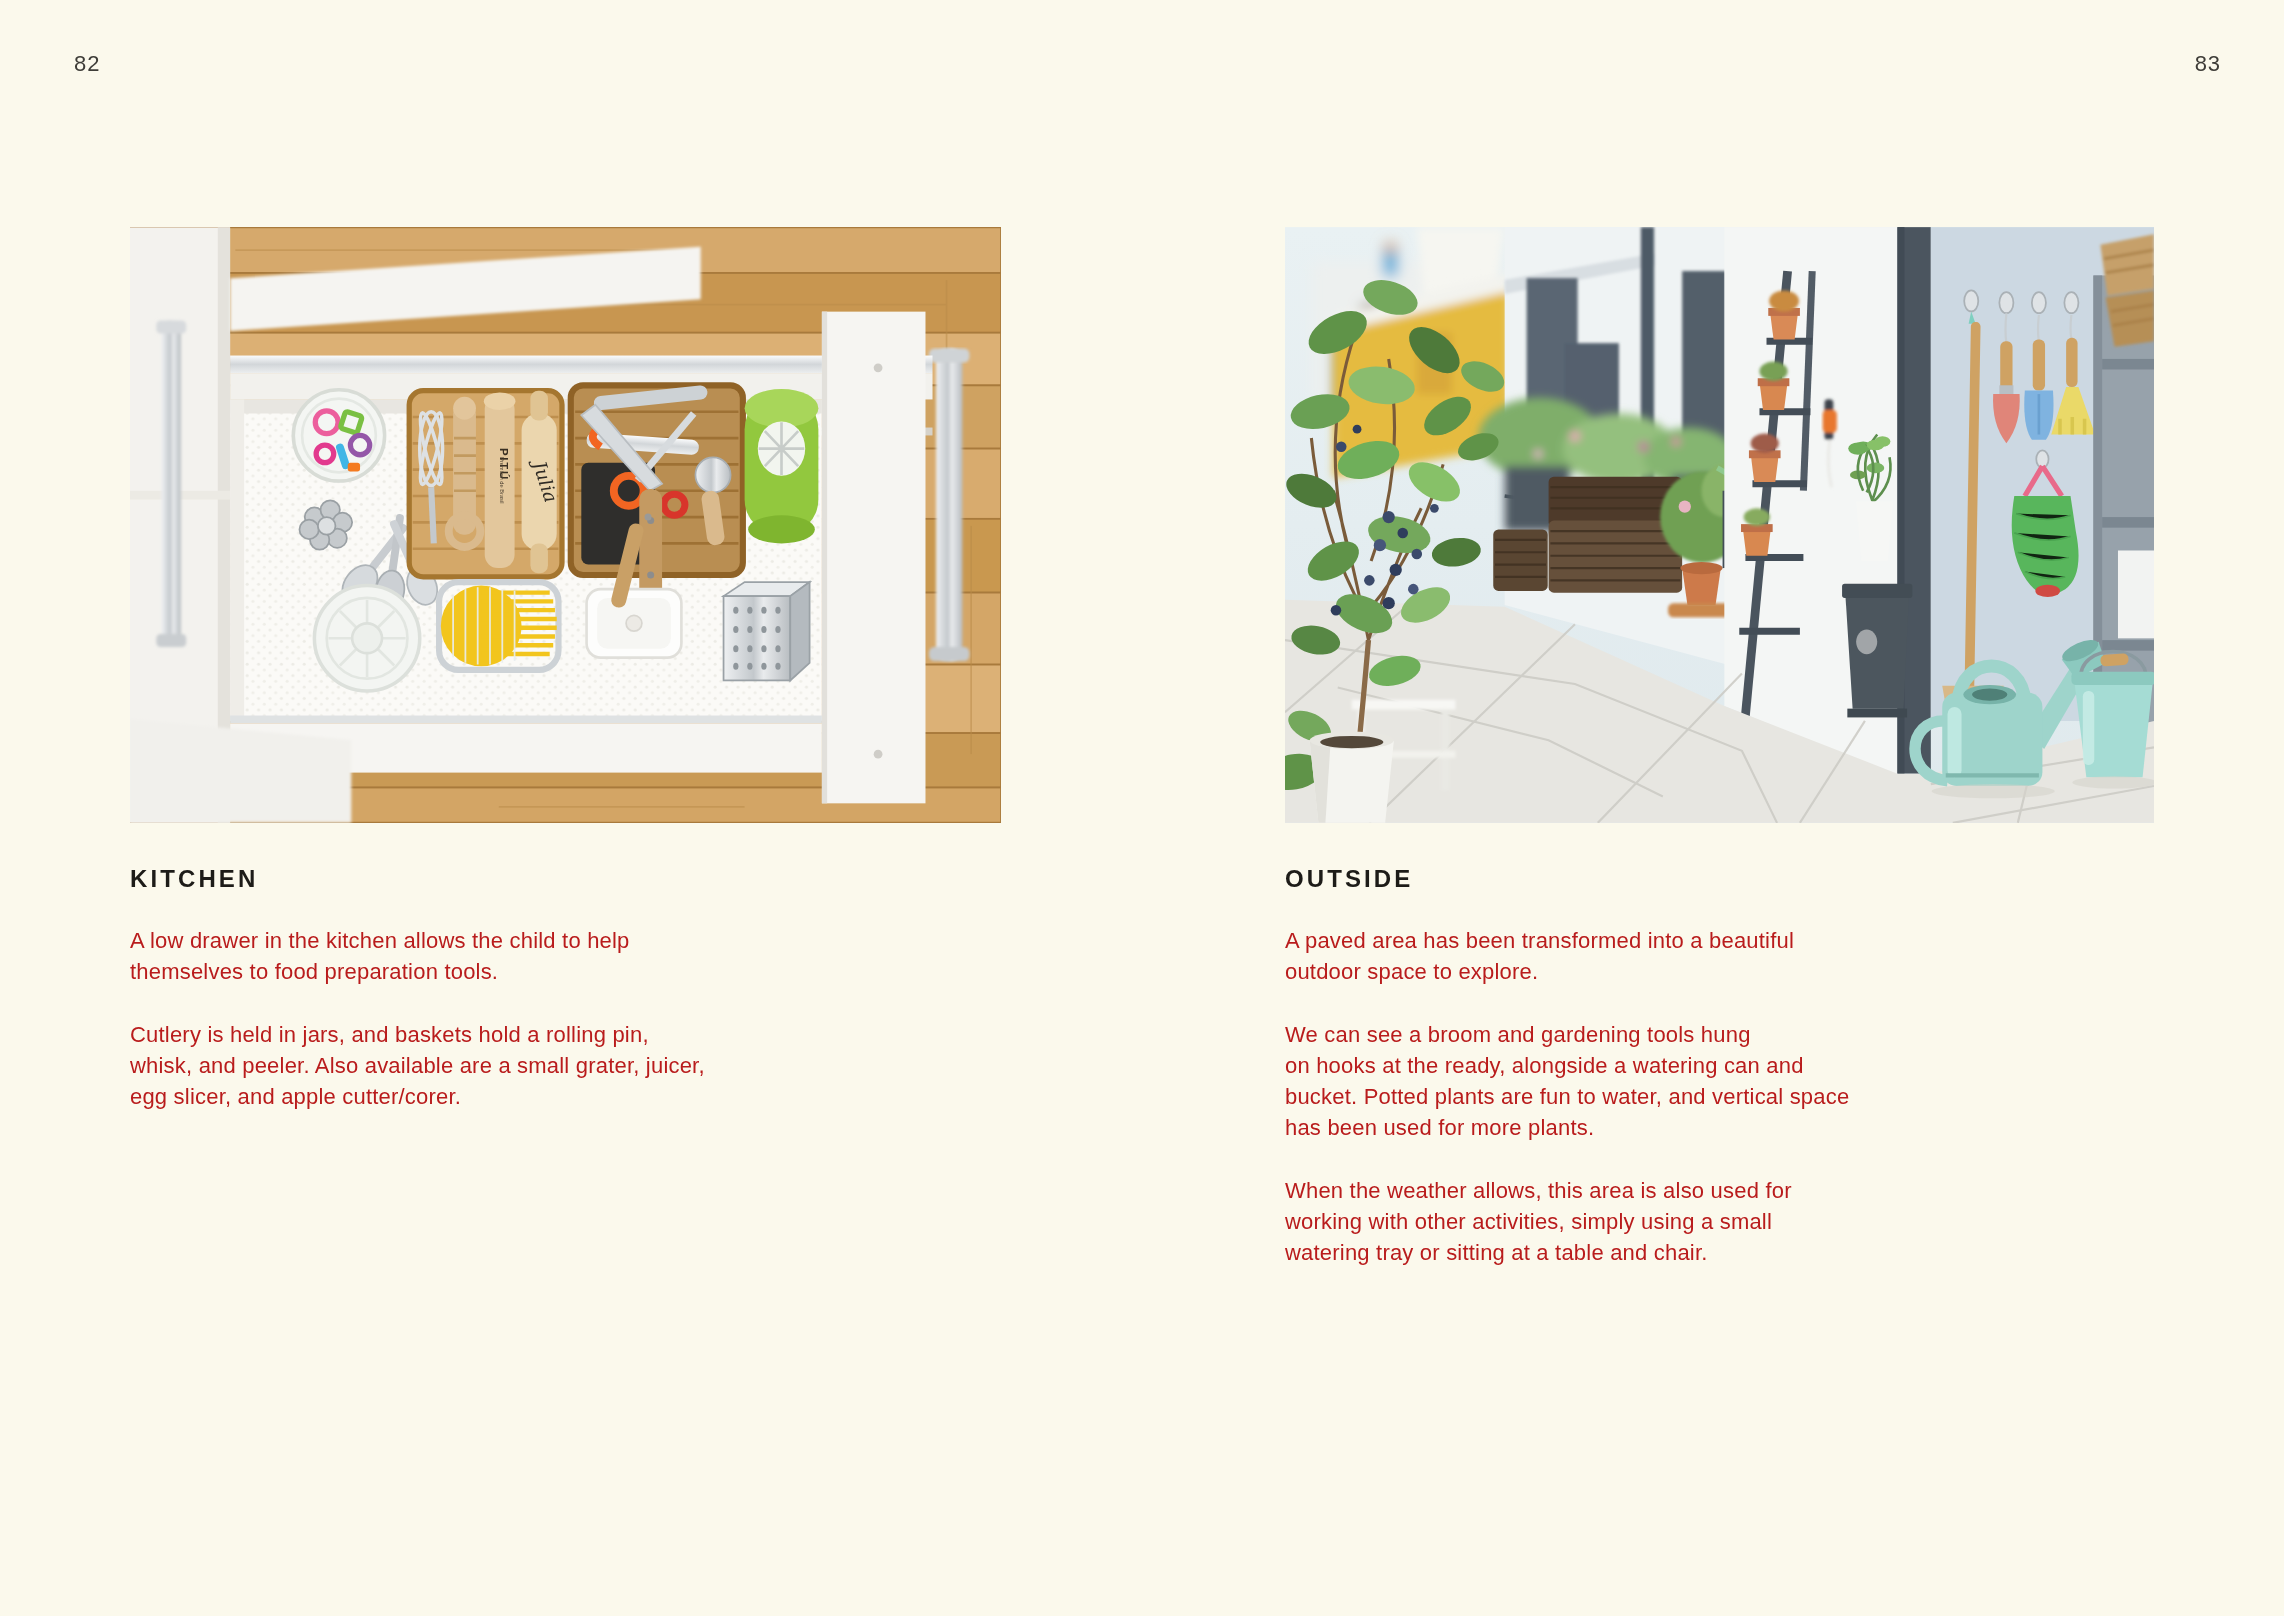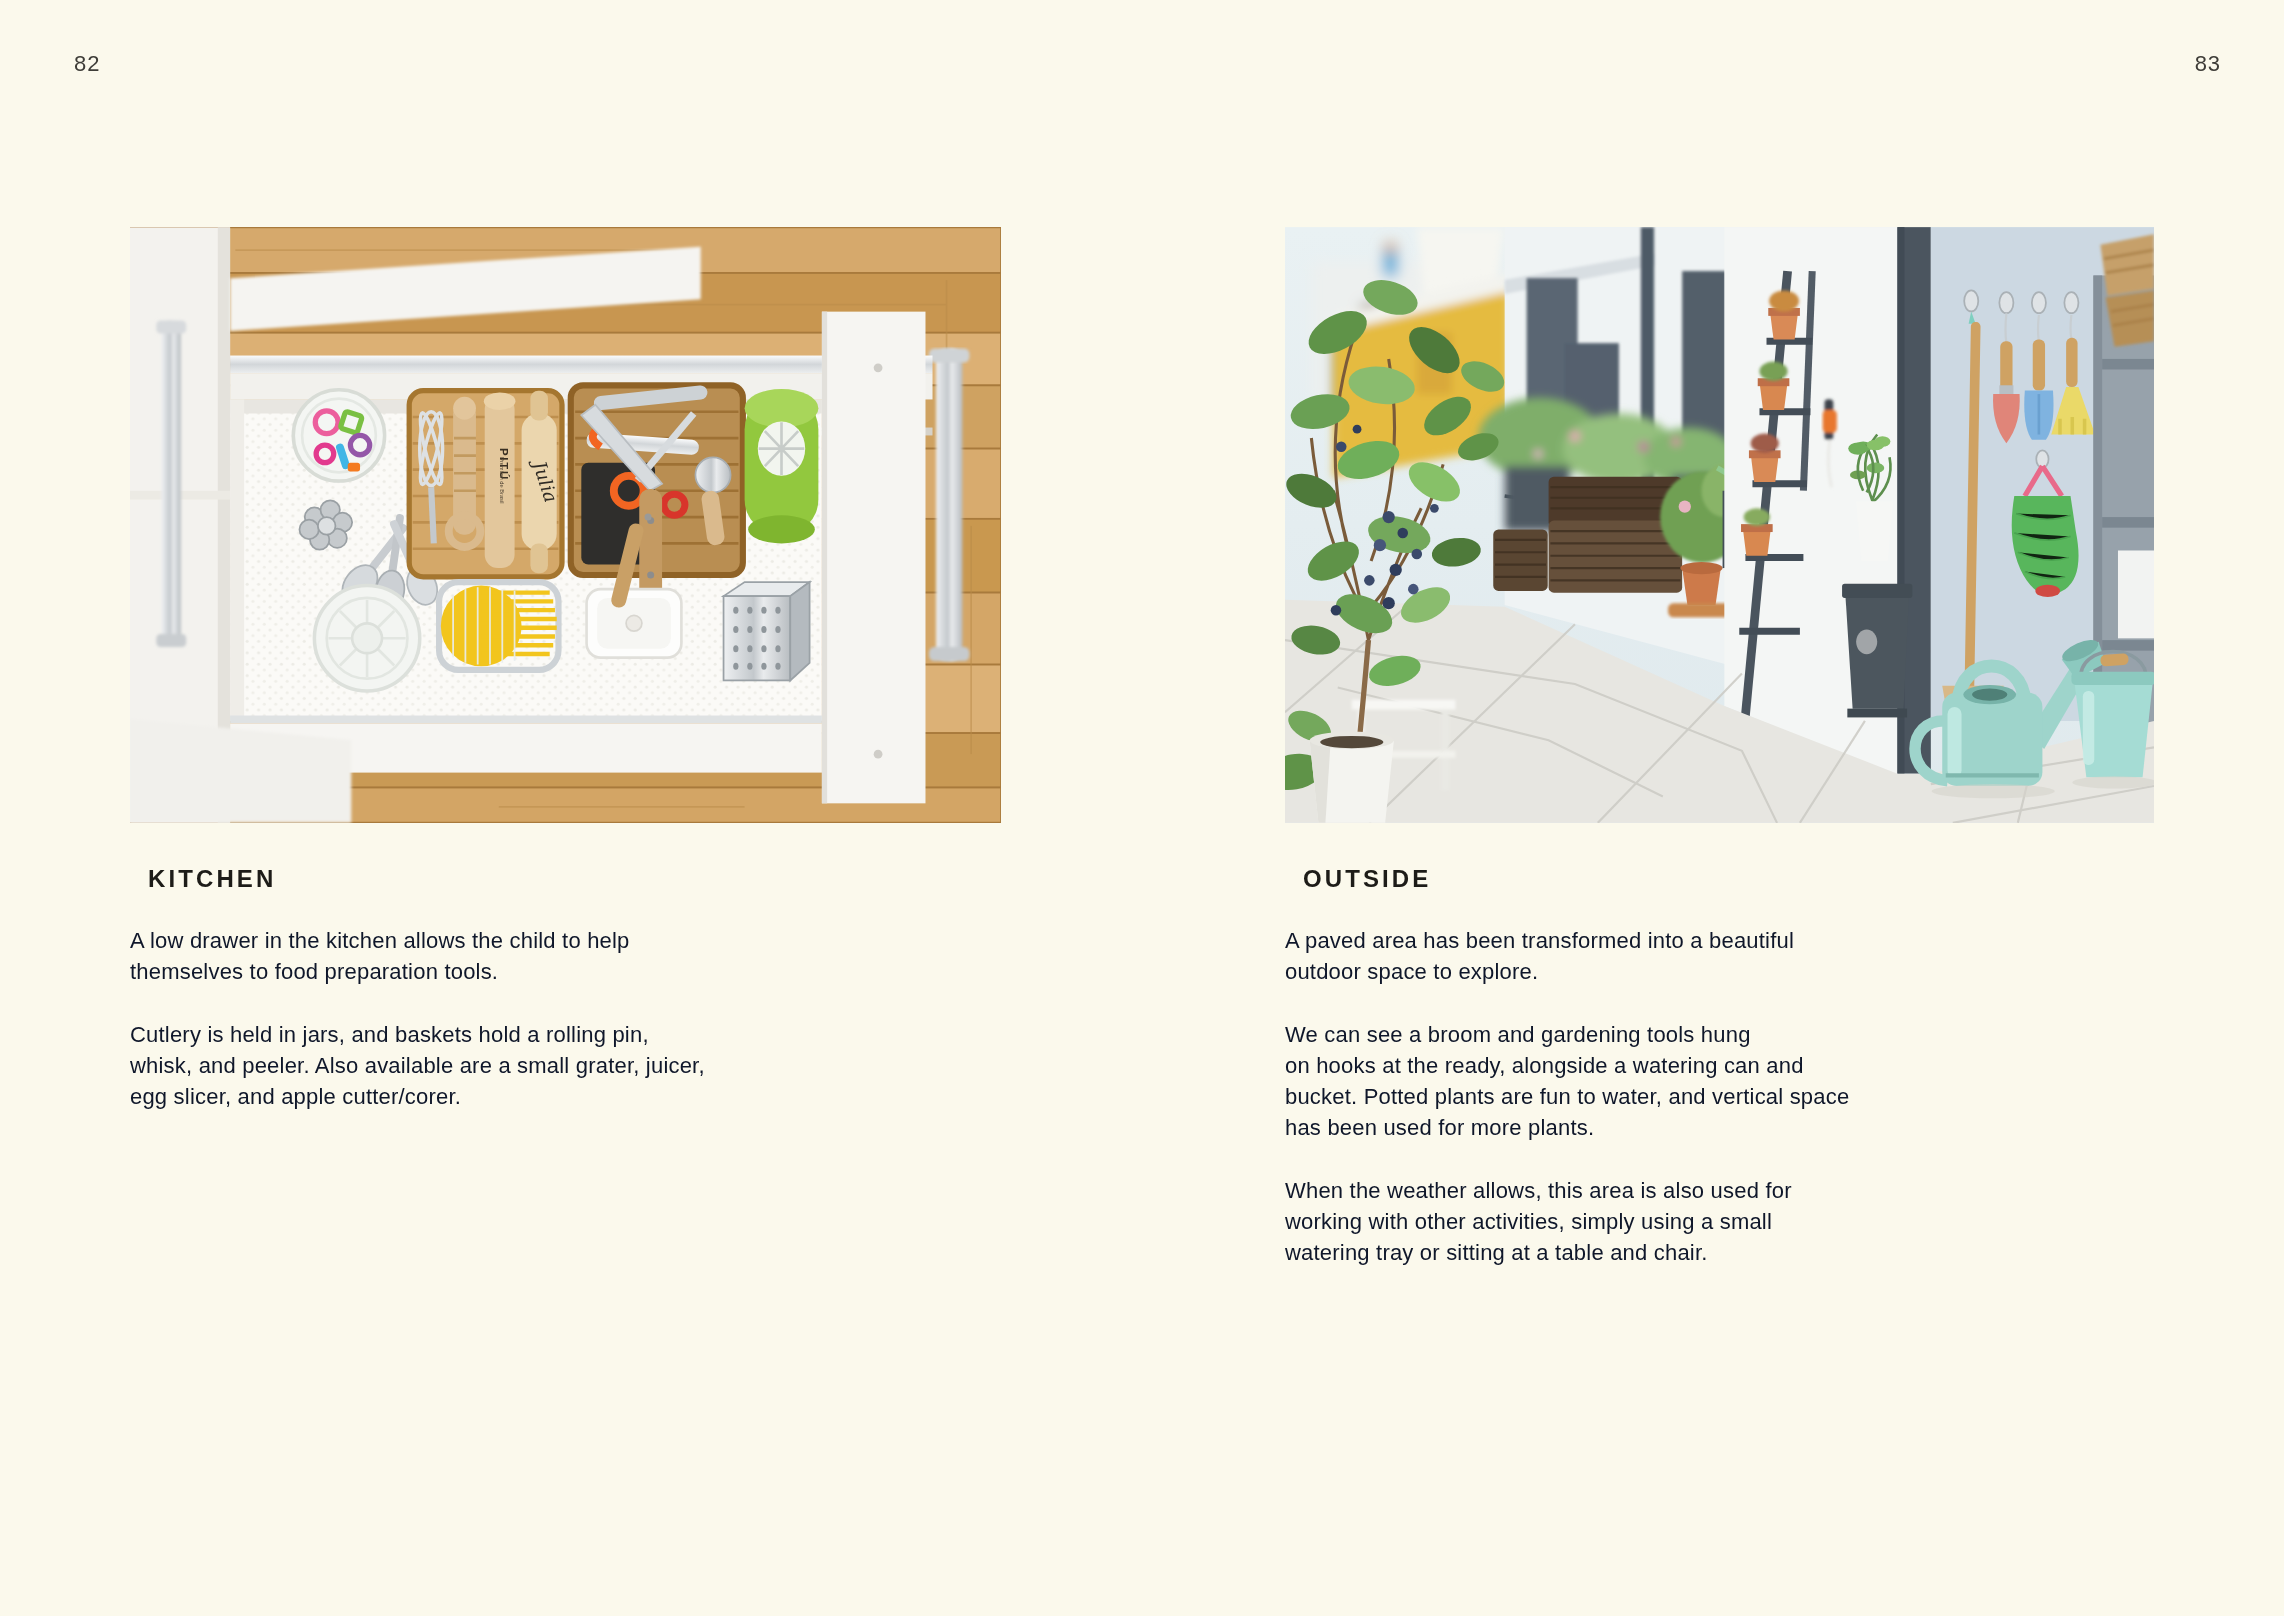--- a/index.html
+++ b/index.html
@@ -14,27 +14,27 @@
     position:absolute;top:51px;font-size:22px;letter-spacing:0.9px;color:#3E3D38;
   }
   #pageno-left{left:63px;margin-left:11px;}
   #pageno-right{right:63px;text-align:center;}
   .column{position:absolute;top:227px;}
   #col-left{left:130px;width:871px;}
   #col-right{left:1285px;width:869px;}
   .photo{width:100%;height:596px;display:block;}
   .photo svg{display:block;}
   .section-heading{
-    margin:18px;margin-top:42px;
+    margin:0;margin-top:42px;
     font-size:24px;font-weight:700;letter-spacing:3.1px;color:#1D1C18;
   }
   .body-text{
     margin:0;margin-top:32px;
     font-size:22px;line-height:31px;letter-spacing:0.2px;
-    white-space:pre-line;color:#0f172a;max-width:685px;
+    white-space:pre-line;color:#b91c1c;max-width:685px;
   }
 </style>
 </head>
 <body>
 
 <div class="page-number" id="pageno-left">82</div>
 <div class="page-number" id="pageno-right">83</div>
 
 <div class="column" id="col-left">
 

